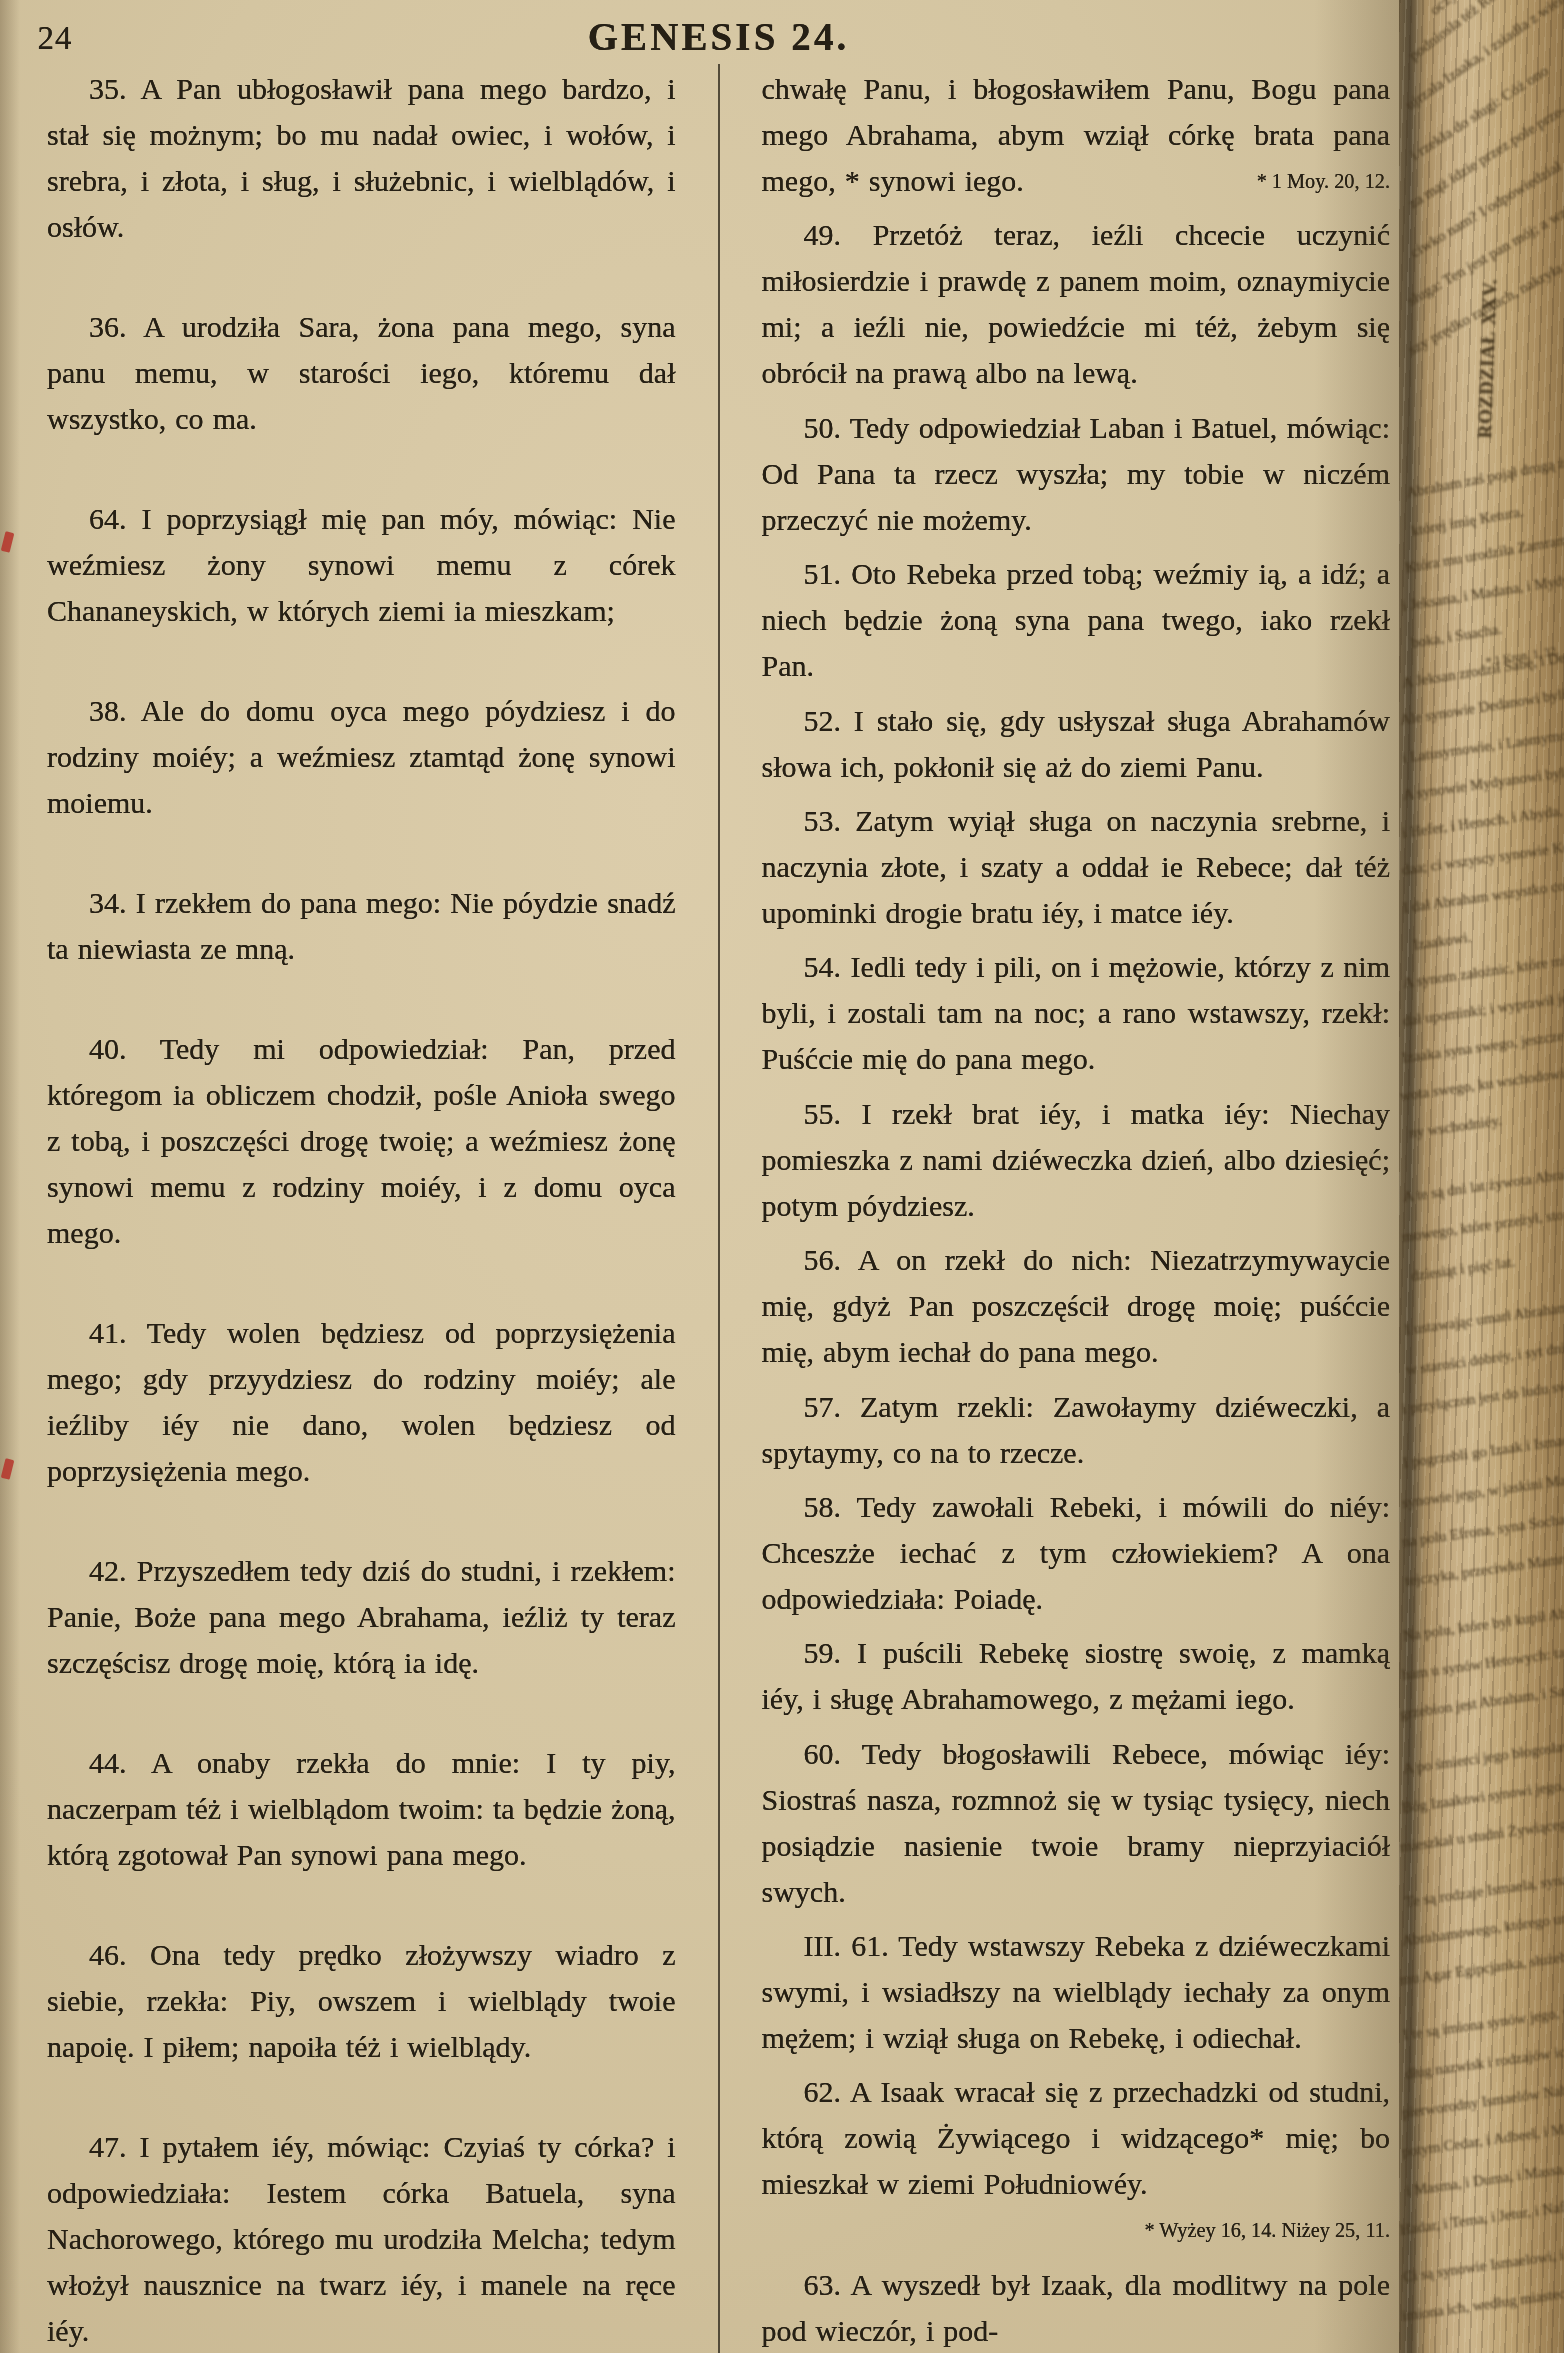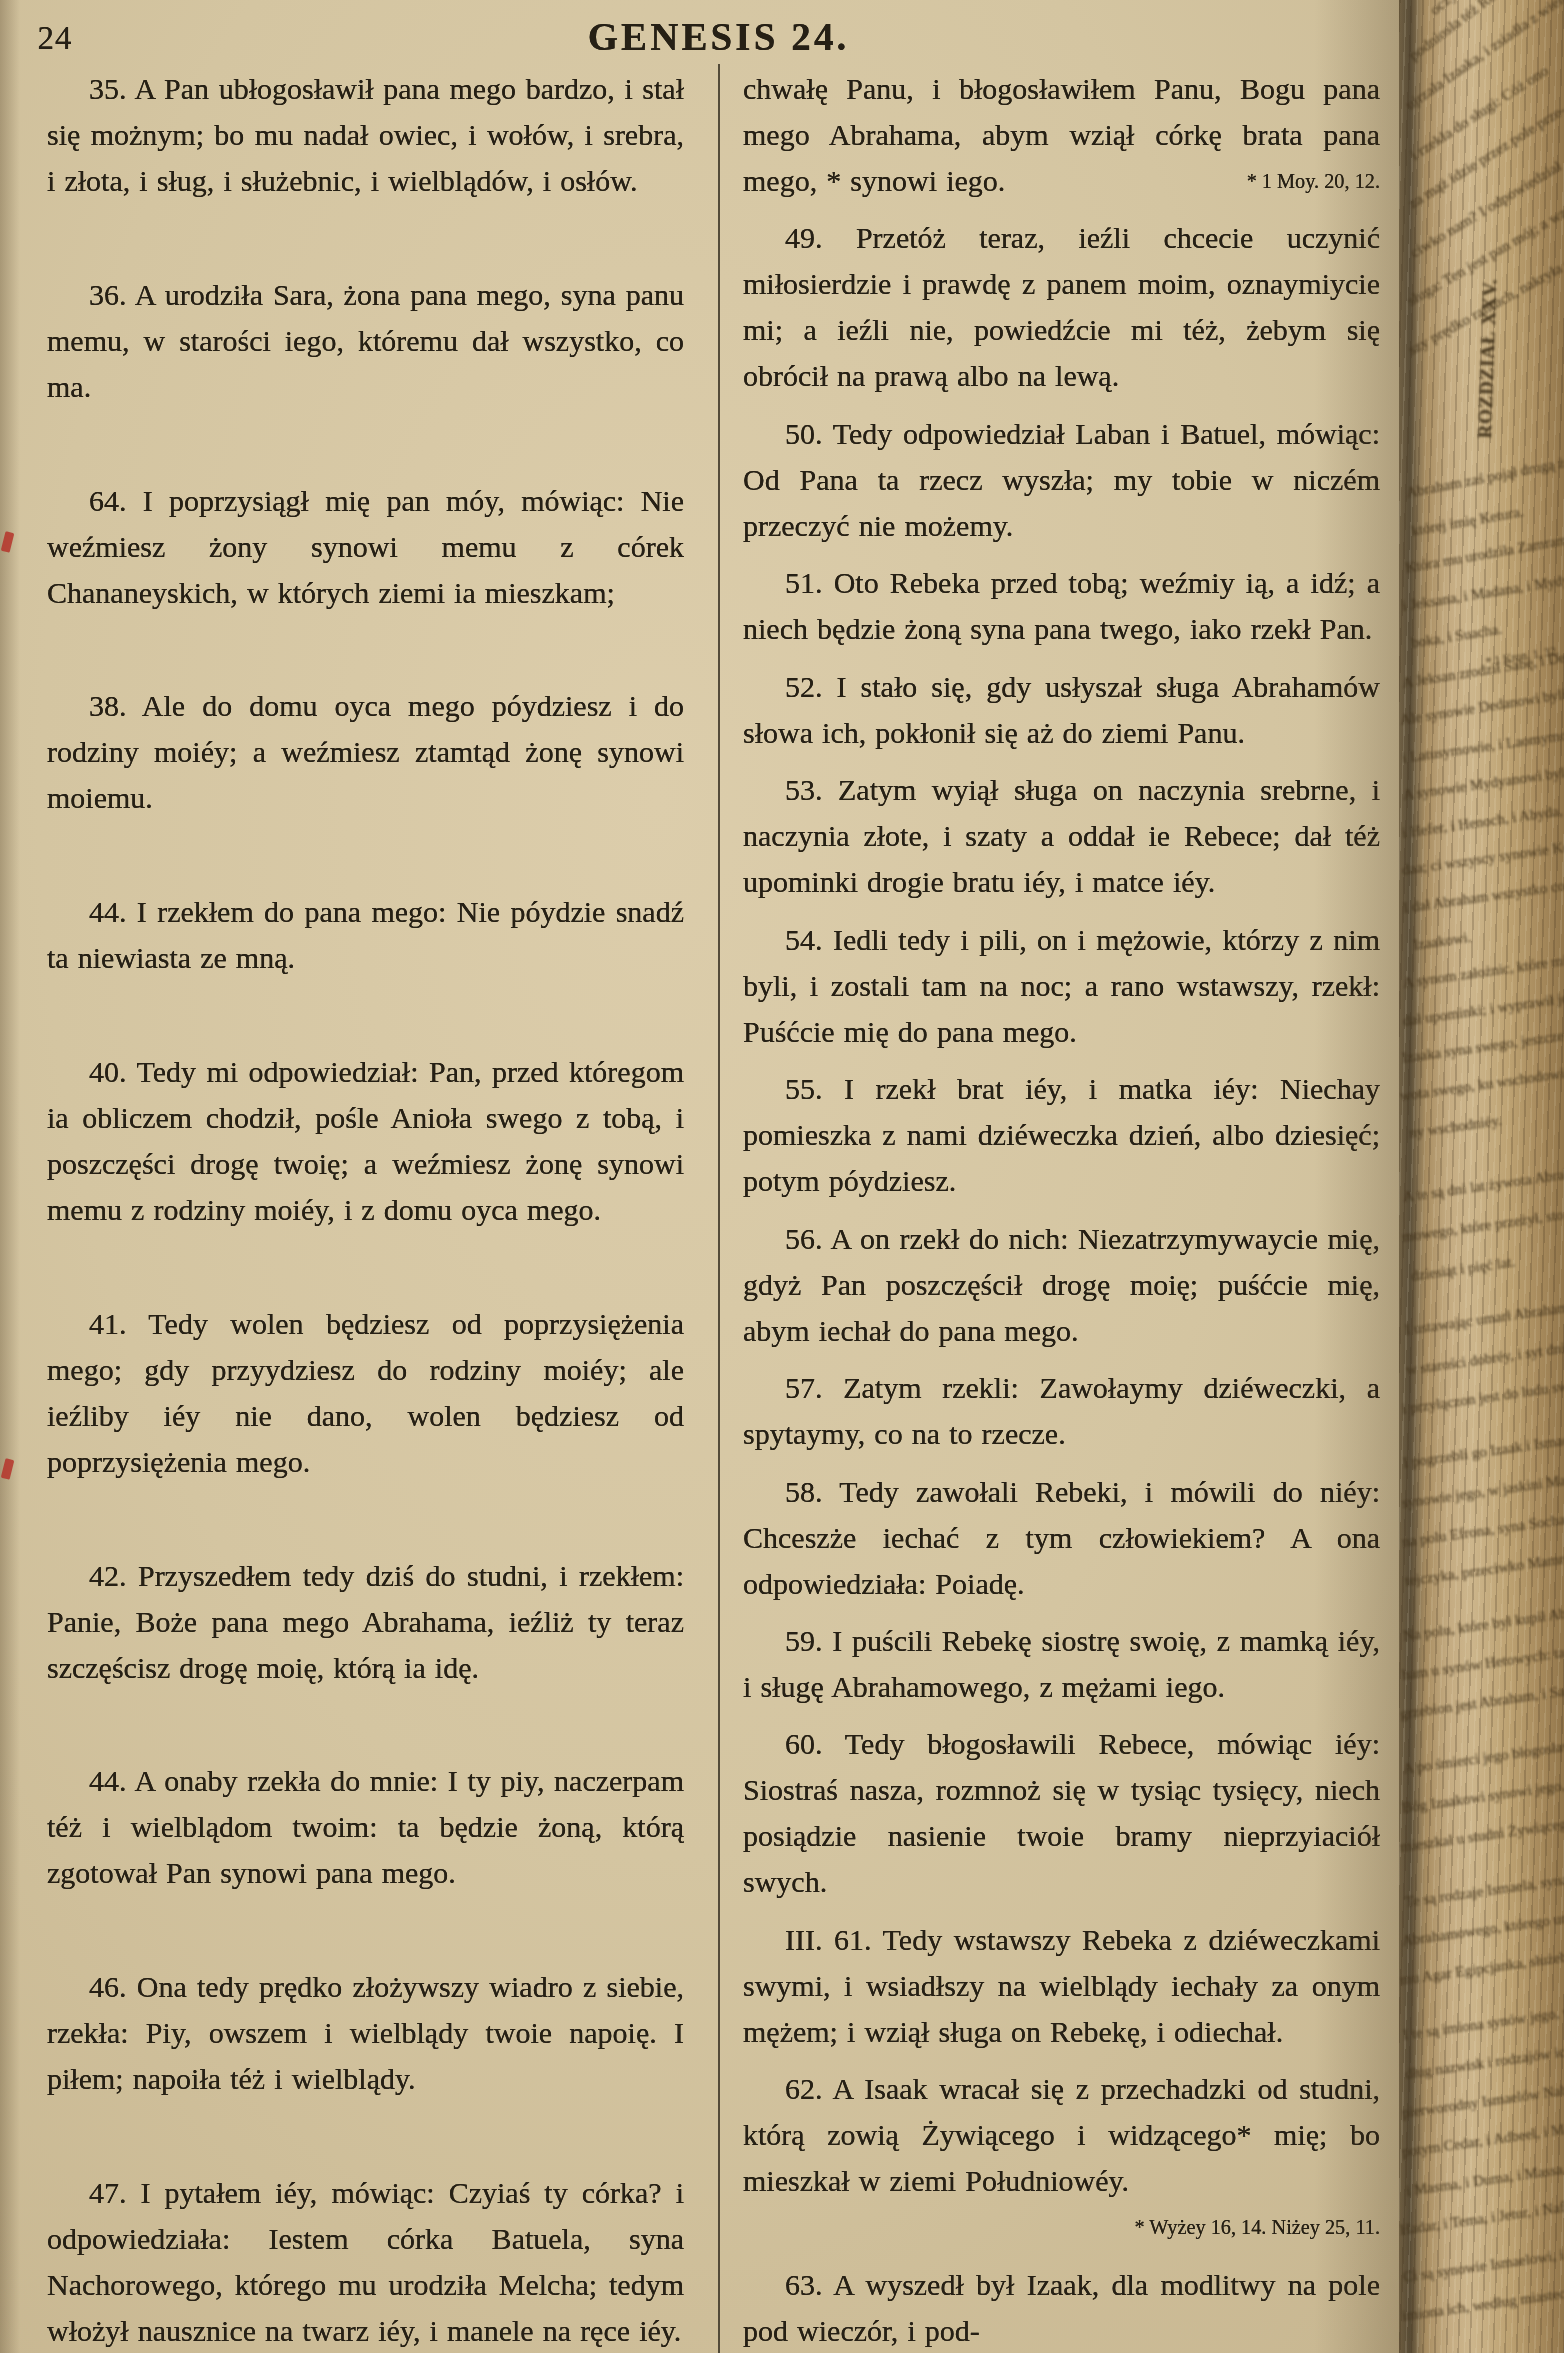--- a/index.html
+++ b/index.html
@@ -51,21 +51,21 @@
     text-align: center;
     font-size: 39px;
     font-weight: bold;
     letter-spacing: 3.1px;
     text-shadow: 0 0 0.5px currentColor;
   }
   .columns {
     position: absolute; top: 66px; left: 47px;
     width: 1343px; height: 2288px;
     display: flex;
-    gap: 59px;
+    gap: 86px;
     overflow: hidden;
   }
   .col {
     width: 637px;
     height: 2288px;
     display: flex;
     flex-direction: column;
     justify-content: space-between;
     text-align: justify;
     font-size: 30px;
@@ -155,21 +155,21 @@
       <span class="page-number">24</span>
       <span class="running-head">GENESIS 24.</span>
     </div>
 
     <div class="columns">
       <div class="col" id="col-left">
           <p class="verse">35. A Pan ubłogosławił pana mego bardzo, i stał się możnym; bo mu nadał owiec, i wołów, i srebra, i złota, i sług, i służebnic, i wielblądów, i osłów.</p>
           <p class="verse">36. A urodziła Sara, żona pana mego, syna panu memu, w starości iego, któremu dał wszystko, co ma.</p>
           <p class="verse">64. I poprzysiągł mię pan móy, mówiąc: Nie weźmiesz żony synowi memu z córek Chananeyskich, w których ziemi ia mieszkam;</p>
           <p class="verse">38. Ale do domu oyca mego póydziesz i do rodziny moiéy; a weźmiesz ztamtąd żonę synowi moiemu.</p>
-          <p class="verse">44. I rzekłem do pana mego: Nie póydzie snadź ta niewiasta ze mną.</p>
+          <p class="verse">34. I rzekłem do pana mego: Nie póydzie snadź ta niewiasta ze mną.</p>
           <p class="verse">40. Tedy mi odpowiedział: Pan, przed któregom ia obliczem chodził, pośle Anioła swego z tobą, i poszczęści drogę twoię; a weźmiesz żonę synowi memu z rodziny moiéy, i z domu oyca mego.</p>
           <p class="verse">41. Tedy wolen będziesz od poprzysiężenia mego; gdy przyydziesz do rodziny moiéy; ale ieźliby iéy nie dano, wolen będziesz od poprzysiężenia mego.</p>
           <p class="verse">42. Przyszedłem tedy dziś do studni, i rzekłem: Panie, Boże pana mego Abrahama, ieźliż ty teraz szczęścisz drogę moię, którą ia idę.</p>
           <p class="verse">44. A onaby rzekła do mnie: I ty piy, naczerpam téż i wielblądom twoim: ta będzie żoną, którą zgotował Pan synowi pana mego.</p>
           <p class="verse">46. Ona tedy prędko złożywszy wiadro z siebie, rzekła: Piy, owszem i wielblądy twoie napoię. I piłem; napoiła téż i wielblądy.</p>
           <p class="verse">47. I pytałem iéy, mówiąc: Czyiaś ty córka? i odpowiedziała: Iestem córka Batuela, syna Nachorowego, którego mu urodziła Melcha; tedym włożył nausznice na twarz iéy, i manele na ręce iéy.</p>
         </div>
       <div class="col" id="col-right">
           <p class="verse noindent">chwałę Panu, i błogosławiłem Panu, Bogu pana mego Abrahama, abym wziął córkę brata pana mego, * synowi iego.<span class="footnote">* 1 Moy. 20, 12.</span></p>
           <p class="verse">49. Przetóż teraz, ieźli chcecie uczynić miłosierdzie i prawdę z panem moim, oznaymiycie mi; a ieźli nie, powiedźcie mi téż, żebym się obrócił na prawą albo na lewą.</p>

